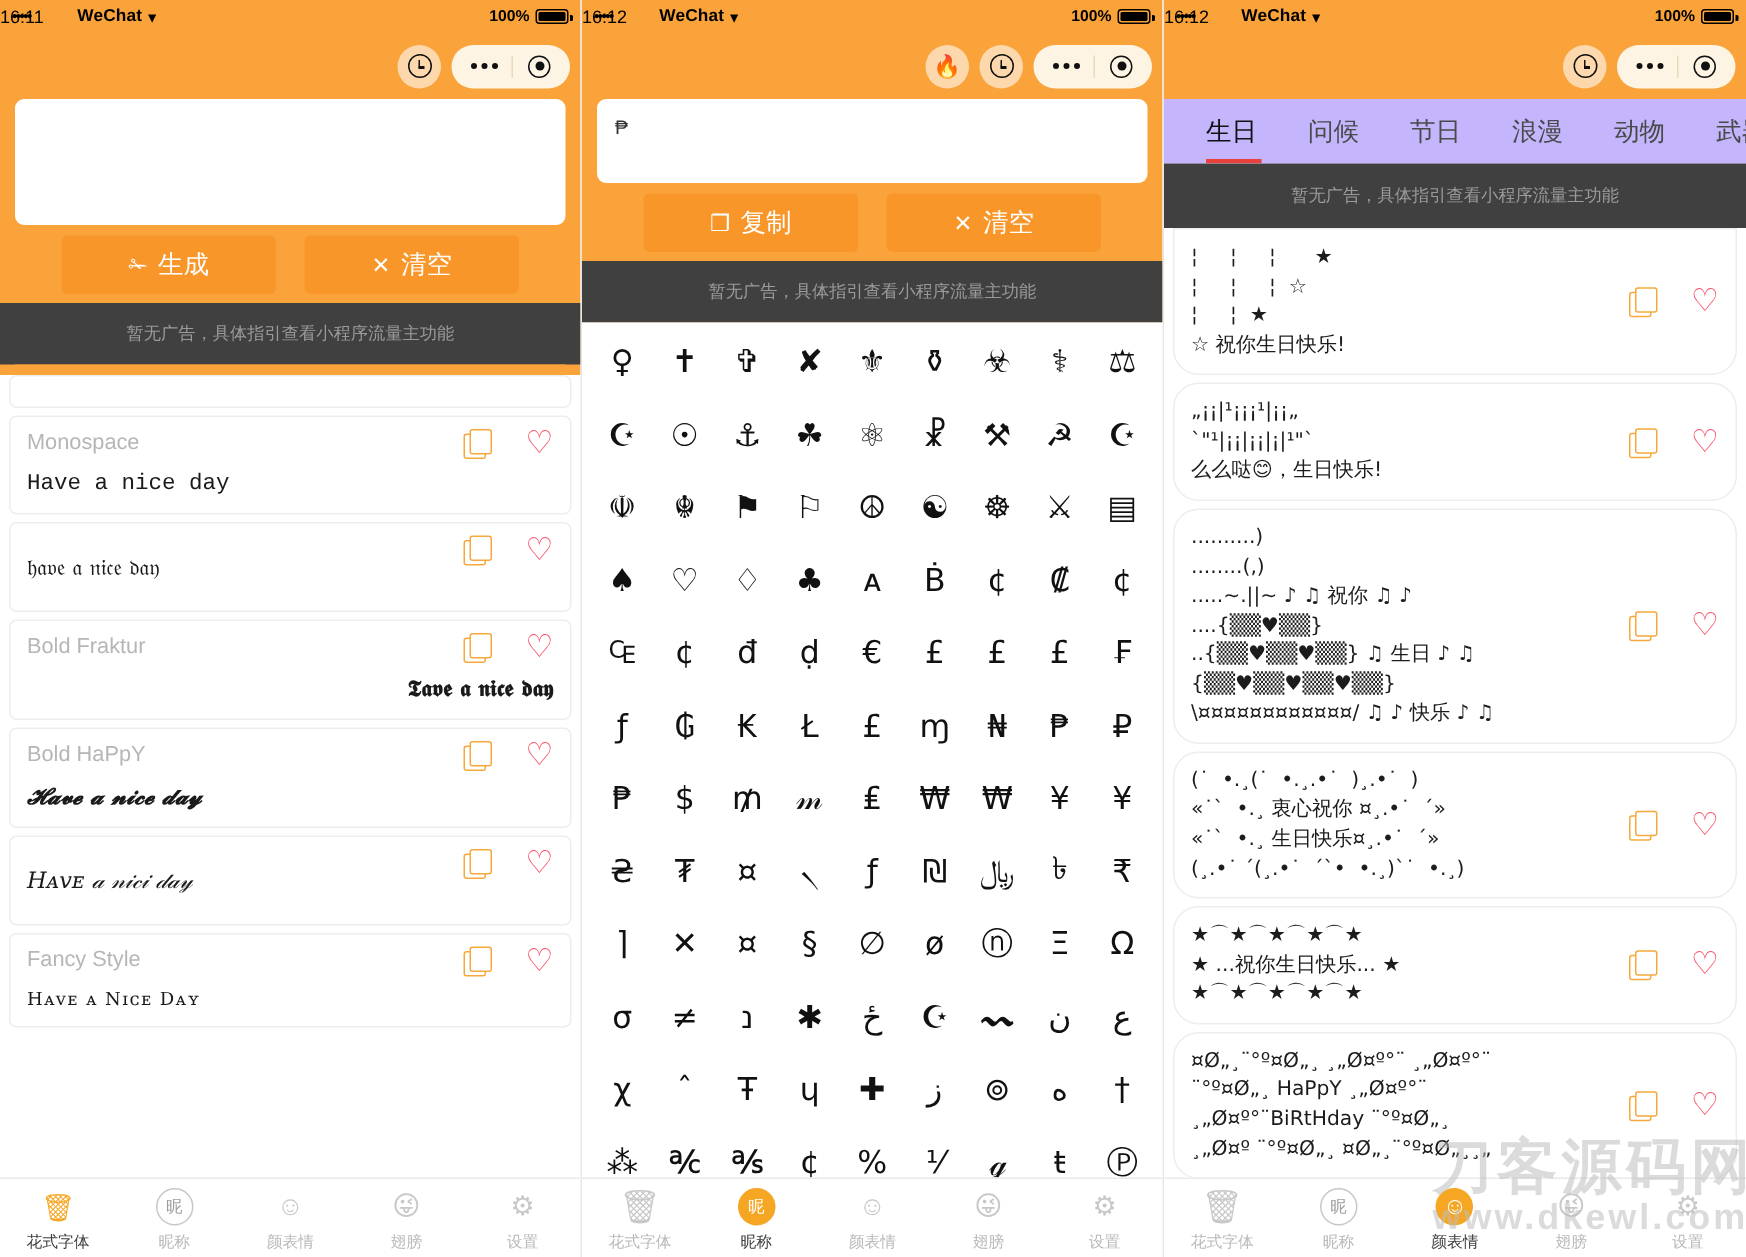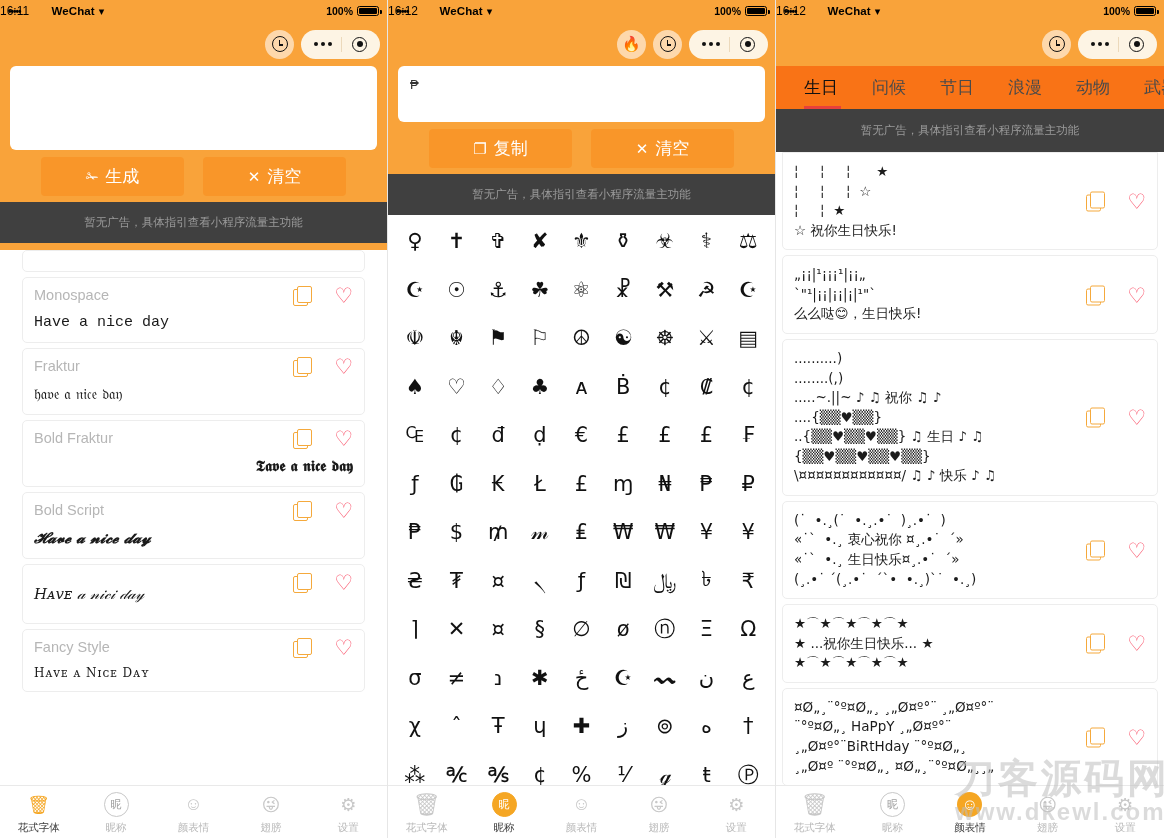--- a/index.html
+++ b/index.html
@@ -97,21 +97,21 @@
   .btn .bi { font-size:15px; }
   .adbar {
     background:#404040; margin: 6px -10px 0; padding:13px 0;
     text-align:center; color:#9a9a9a; font-size:11.5px;
   }
   .p1 .adbar, .p2 .adbar { margin-bottom:0; }
   .orange-tail { background:#f9a33a; height:7px; flex:0 0 7px; }
 
   
   .scrollarea { flex:1 1 auto; overflow:hidden; background:#fff; }
-  .fontlist { padding: 0 22px; }
+  .fontlist { padding: 0 6px; }
   .fcard {
     border:1px solid #ededed; border-radius:5px; margin:5px 0;
     padding:9px 11px 11px; background:#fff;
     position:relative; min-height:60px;
   }
   .fcard .title { color:#b6b6b6; font-size:14.5px; }
   .fcard .sample { margin-top:11px; font-size:15px; color:#1a1a1a; }
   .cardicons { position:absolute; right:11px; top:7px; display:flex; gap:22px; align-items:center; }
   .icon-copy { width:19px;height:19px; position:relative; cursor:pointer; }
   .icon-copy::before{
@@ -134,39 +134,39 @@
     row-gap:0; padding: 2px 6px 0;
   }
   .symcell {
     height:48.5px; display:flex; align-items:center; justify-content:center;
     font-size:21px; color:#111; cursor:pointer;
     font-family:"DejaVu Sans","Liberation Sans",sans-serif;
   }
 
   
   .cattabs {
-    flex:0 0 43px; height:43px; background:#f97316;
+    flex:0 0 43px; height:43px; background:#c4b5fd;
     display:flex; align-items:stretch; padding:0 14px;
     overflow:hidden;
   }
   .cattab {
     flex:0 0 auto; padding:0 17px;
     display:flex;align-items:center;justify-content:center;
     color:#4a4a4a;font-size:17px;position:relative;cursor:pointer;
   }
   .cattab:first-child{padding-left:14px;}
   .cattab.active{ color:#111; }
   .cattab.active::after{
     content:""; position:absolute;left:14px;right:14px;bottom:0;height:3px;background:#e8403a;
   }
 
   
   .emolist{ padding:0 6px; }
   .ecard{
-    border:1px solid #ededed;border-radius:5px;background:#fff;
+    border:1px solid #ededed;border-radius:17px;background:#fff;
     margin:5px 0; padding:9px 11px; position:relative;
     display:flex; align-items:center; min-height:52px;
   }
   .ecard .ebody{
     flex:1 1 auto; padding-right:76px;
     font-size:13.5px; line-height:1.45; color:#1c1c1c;
     white-space:pre; overflow:hidden;
     font-family:"DejaVu Sans","Liberation Sans",sans-serif;
   }
   .ecard .cardicons{ top:50%; transform:translateY(-50%); }
@@ -270,39 +270,38 @@
         <div class="fcard">
           <div class="title">Monospace</div>
           <div class="sample" style="font-family:Liberation Mono, monospace;">Have a nice day</div>
           <div class="cardicons">
             <span class="icon-copy"></span>
             <span class="icon-heart">♡</span>
           </div>
         </div>
 
         <div class="fcard">
-          <div class="title">Fraktur</div>
           <div class="sample" style="font-family:'DejaVu Sans',serif;">𝔥𝔞𝔳𝔢 𝔞 𝔫𝔦𝔠𝔢 𝔡𝔞𝔶</div>
           <div class="cardicons">
             <span class="icon-copy"></span>
             <span class="icon-heart">♡</span>
           </div>
         </div>
 
         <div class="fcard">
           <div class="title">Bold Fraktur</div>
           <div class="sample" style="font-family:'DejaVu Sans',serif;font-weight:bold;text-align:right;">𝕿𝖆𝖛𝖊 𝖆 𝖓𝖎𝖈𝖊 𝖉𝖆𝖞</div>
           <div class="cardicons">
             <span class="icon-copy"></span>
             <span class="icon-heart">♡</span>
           </div>
         </div>
 
         <div class="fcard">
-          <div class="title">Bold Script</div>
+          <div class="title">Bold HaPpY</div>
           <div class="sample" style="font-family:'DejaVu Serif',serif;font-style:italic;font-weight:bold;">𝓗𝓪𝓿𝓮 𝓪 𝓷𝓲𝓬𝓮 𝓭𝓪𝔂</div>
           <div class="cardicons">
             <span class="icon-copy"></span>
             <span class="icon-heart">♡</span>
           </div>
         </div>
 
         <div class="fcard">
           <div class="sample" style="font-family:'DejaVu Serif',serif;font-style:italic;">Hᴀvᴇ 𝒶 𝓃𝒾𝒸𝒾 𝒹𝒶𝓎</div>
           <div class="cardicons">

